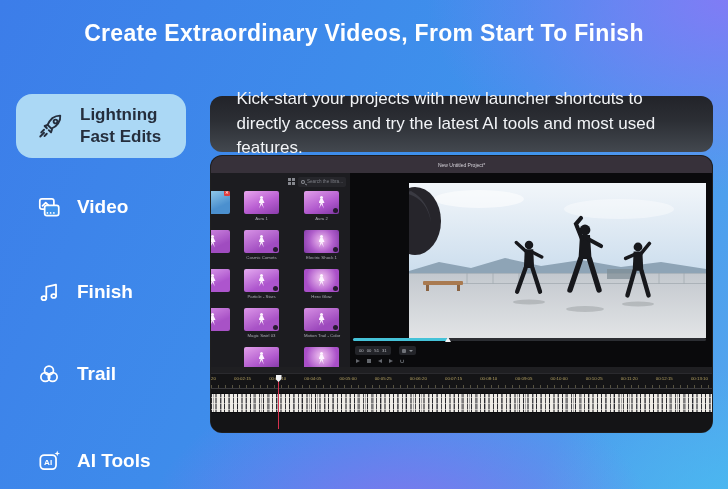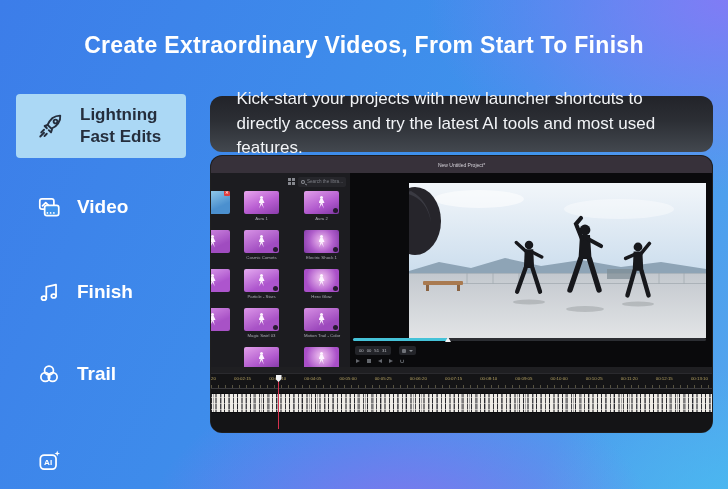--- a/index.html
+++ b/index.html
@@ -4,26 +4,26 @@
 <style>
   html,body{margin:0;padding:0;background:#2f6fd8;}
   *{box-sizing:border-box;font-family:"Liberation Sans",sans-serif;}
   .stage{position:relative;width:728px;height:489px;overflow:hidden;
     background:
       radial-gradient(90% 85% at 100% 0%, rgba(131,122,246,.95), rgba(131,122,246,0) 46%),
       radial-gradient(60% 55% at 55% 108%, rgba(136,113,238,.92), rgba(136,113,238,0) 58%),
       radial-gradient(48% 45% at 103% 103%, rgba(72,186,240,.95), rgba(72,186,240,0) 62%),
       linear-gradient(115deg,#3c7de9 0%,#3f93ec 60%,#55a6ee 100%);}
   .page-title{position:absolute;top:20px;left:0;right:0;text-align:center;color:#fff;
-    font-size:23px;font-weight:800;letter-spacing:.3px;margin-top:12px;}
+    font-size:23px;font-weight:800;letter-spacing:.3px;}
   
   .side-item{position:absolute;left:16px;display:flex;align-items:center;gap:15px;cursor:pointer;}
   .side-item .ic{display:flex;align-items:flex-start;justify-content:center;}
   .side-label{color:#fff;font-size:19px;font-weight:700;}
-  .side-item.active{top:94px;width:170px;height:64px;border-radius:4px;background:#abd8f5;
+  .side-item.active{top:94px;width:170px;height:64px;border-radius:16px;background:#abd8f5;
     padding-left:20px;gap:14px;}
   .side-item.active .side-label{color:#252e3d;font-size:17px;line-height:1.32;width:92px;}
   
   .desc-card{position:absolute;left:210px;top:96px;width:503px;height:56px;border-radius:12px;
     background:linear-gradient(180deg,#222329 0%,#2c2f35 45%,#43484f 100%);
     display:flex;align-items:center;justify-content:center;}
   .desc-card p{margin:0;width:450px;text-align:left;color:#f2f4f7;font-size:17px;line-height:1.45;}
   
   .editor{position:absolute;left:210px;top:155px;width:503px;height:278px;border-radius:12px;
     overflow:hidden;background:#121214;border:1px solid rgba(255,255,255,.05);}
@@ -166,20 +166,21 @@
     </div>
 
     <div class="side-item" style="top:448px;left:36px;">
       <span class="ic">
         <svg width="26" height="26" viewBox="0 0 24 24" fill="none" stroke="#ffffff" stroke-width="1.6" stroke-linecap="round">
           <rect x="4" y="6.5" width="14.5" height="13" rx="3.5"></rect>
           <text x="11.2" y="16" text-anchor="middle" font-size="7.5" font-weight="bold" fill="#ffffff" stroke="none" font-family="Liberation Sans, sans-serif">AI</text>
           <path d="M19.6 2.4l.7 1.9 1.9.7-1.9.7-.7 1.9-.7-1.9-1.9-.7 1.9-.7z" fill="#ffffff" stroke="none"></path>
         </svg>
       </span>
+      <span class="side-label">AI Tools</span>
     </div>
   </nav>
 
   <div class="desc-card">
     <p>Kick-start your projects with new launcher shortcuts to directly access and try the latest AI tools and most used features.</p>
   </div>
 
   <div class="editor">
     <div class="titlebar">
       <span>New Untitled Project*</span>

